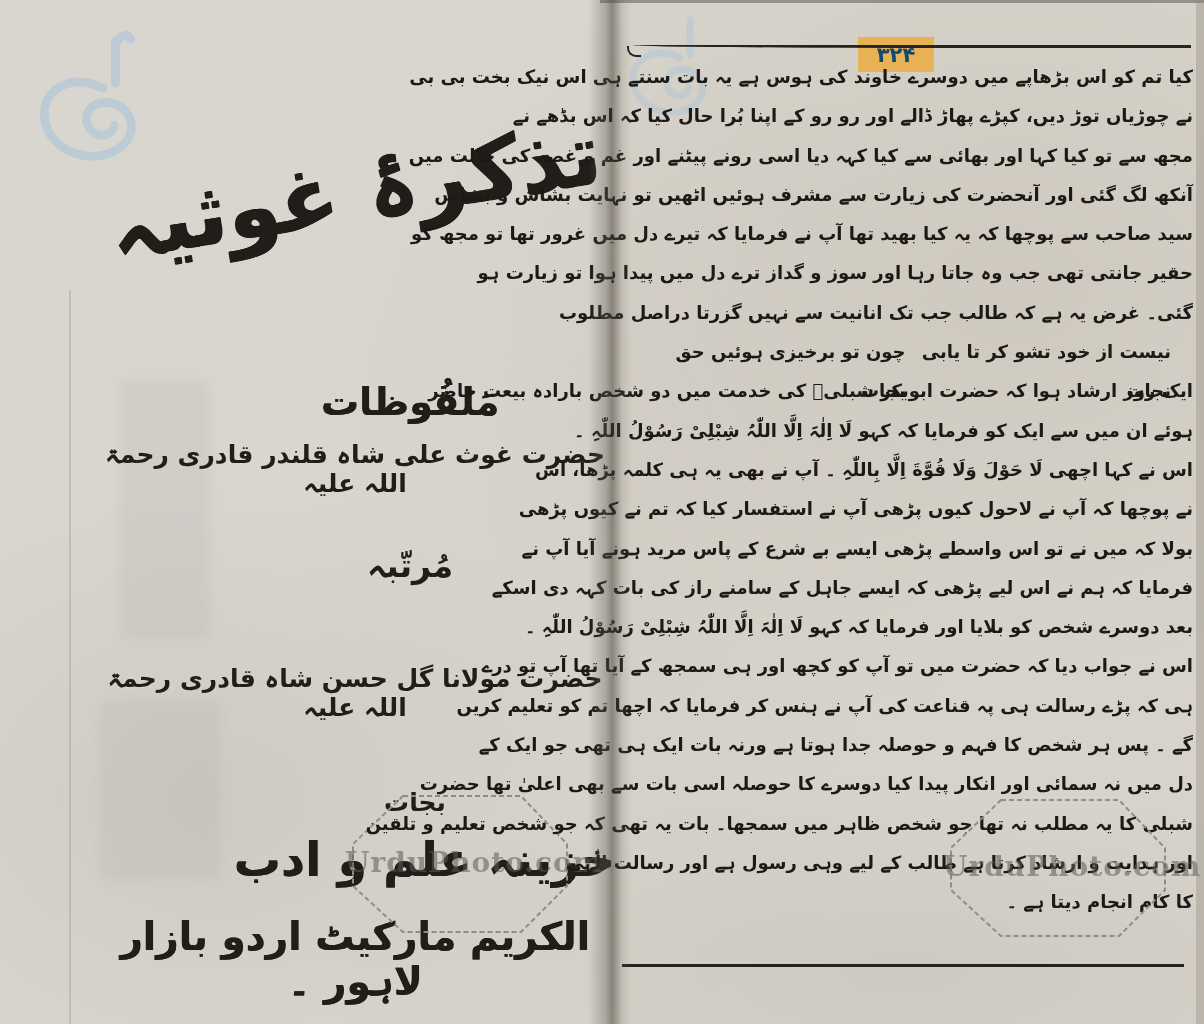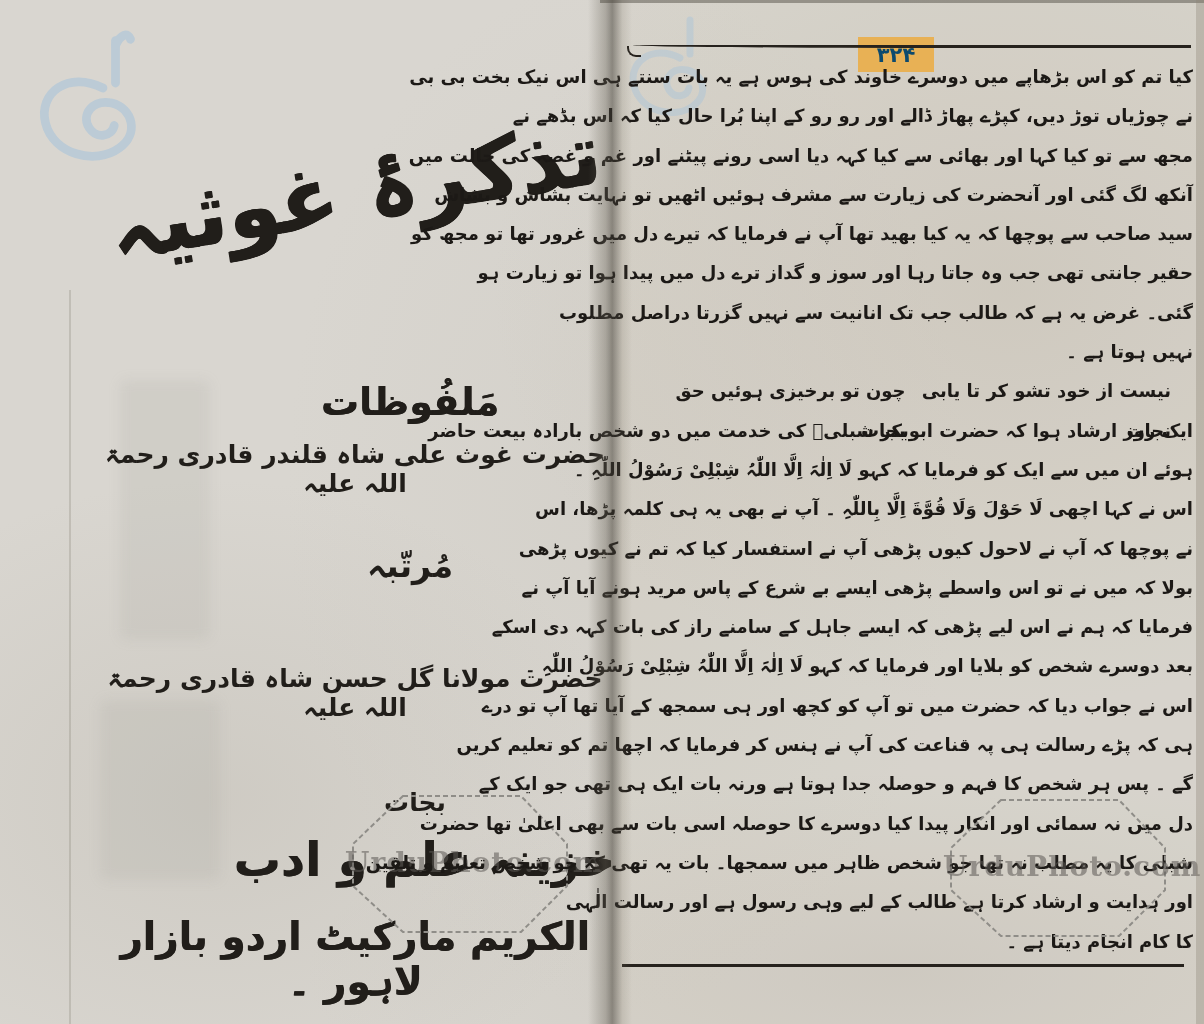--- a/index.html
+++ b/index.html
@@ -117,21 +117,20 @@
 <div id="top-rule-hook" class="abs"></div>
 
 <div id="body-text" class="abs">
   <div class="bodyline">کیا تم کو اس بڑھاپے میں دوسرے خاوند کی ہوس ہے یہ بات سنتے ہی اس نیک بخت بی بی</div>
   <div class="bodyline">نے چوڑیاں توڑ دیں، کپڑے پھاڑ ڈالے اور رو رو کے اپنا بُرا حال کیا کہ اس بڈھے نے</div>
   <div class="bodyline">مجھ سے تو کیا کہا اور بھائی سے کیا کہہ دیا اسی رونے پیٹنے اور غم و غصہ کی حالت میں</div>
   <div class="bodyline">آنکھ لگ گئی اور آنحضرت کی زیارت سے مشرف ہوئیں اٹھیں تو نہایت بشاش و بشاش</div>
   <div class="bodyline">سید صاحب سے پوچھا کہ یہ کیا بھید تھا آپ نے فرمایا کہ تیرے دل میں غرور تھا تو مجھ کو</div>
   <div class="bodyline">حقیر جانتی تھی جب وہ جاتا رہا اور سوز و گداز ترے دل میں پیدا ہوا تو زیارت ہو</div>
   <div class="bodyline">گئی۔ غرض یہ ہے کہ طالب جب تک انانیت سے نہیں گزرتا دراصل مطلوب</div>
-  <div class="bodyline short">نہیں ہوتا ہے ۔</div>
 
   <div id="couplet">
     <span>نیست از خود تشو کر تا یابی نجات</span>
     <span>چون تو برخیزی ہوئیں حق بجات</span>
   </div>
 
   <div class="bodyline">ایک روز ارشاد ہوا کہ حضرت ابوبکر شبلیؒ کی خدمت میں دو شخص بارادہ بیعت حاضر</div>
   <div class="bodyline">ہوئے ان میں سے ایک کو فرمایا کہ کہو لَا اِلٰہَ اِلَّا اللّٰہُ شِبْلِیْ رَسُوْلُ اللّٰہِ ۔</div>
   <div class="bodyline">اس نے کہا اچھی لَا حَوْلَ وَلَا قُوَّةَ اِلَّا بِاللّٰہِ ۔ آپ نے بھی یہ ہی کلمہ پڑھا، اس</div>
   <div class="bodyline">نے پوچھا کہ آپ نے لاحول کیوں پڑھی آپ نے استفسار کیا کہ تم نے کیوں پڑھی</div>

